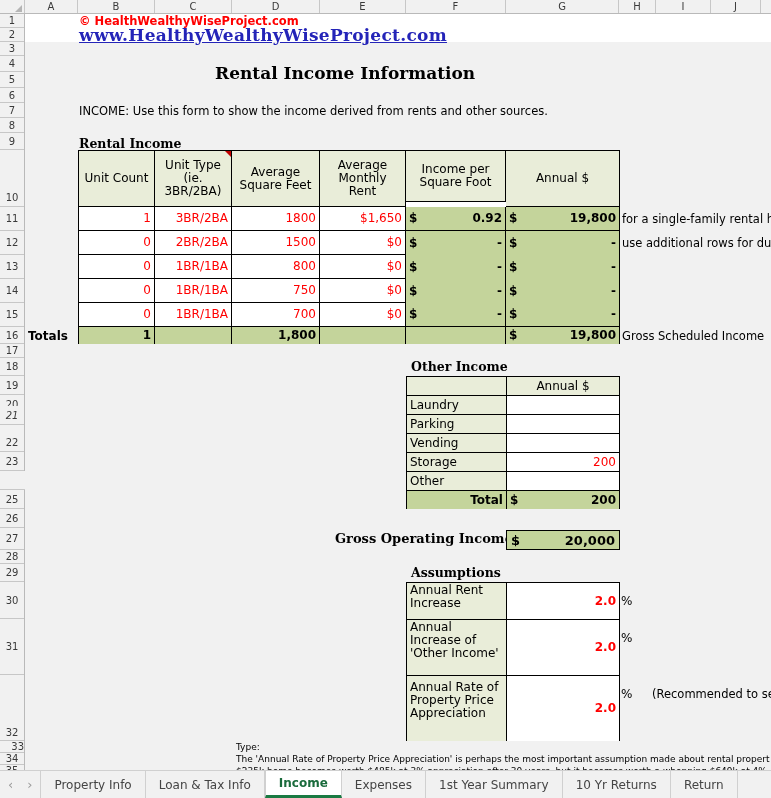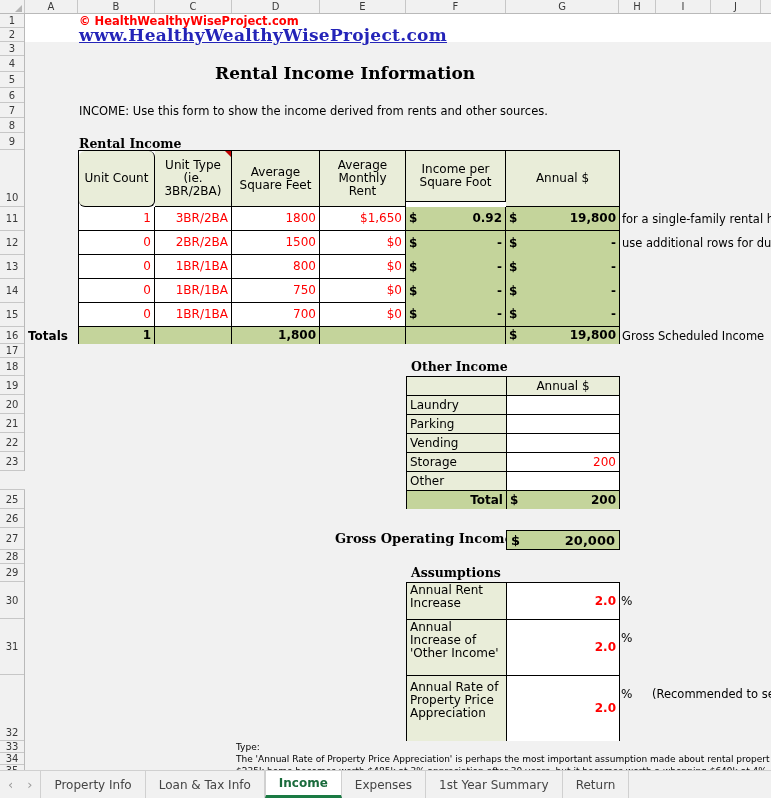--- a/index.html
+++ b/index.html
@@ -230,33 +230,33 @@
     <div class="rowhead" style="top:193px;height:24px;line-height:24px;">11</div>
     <div class="rowhead" style="top:217px;height:24px;line-height:24px;">12</div>
     <div class="rowhead" style="top:241px;height:24px;line-height:24px;">13</div>
     <div class="rowhead" style="top:265px;height:24px;line-height:24px;">14</div>
     <div class="rowhead" style="top:289px;height:24px;line-height:24px;">15</div>
     <div class="rowhead" style="top:313px;height:17px;line-height:17px;">16</div>
     <div class="rowhead" style="top:330px;height:14px;line-height:14px;">17</div>
     <div class="rowhead" style="top:344px;height:18px;line-height:18px;">18</div>
     <div class="rowhead" style="top:362px;height:19px;line-height:19px;">19</div>
     <div class="rowhead" style="top:381px;height:19px;line-height:19px;">20</div>
-    <div class="rowhead" style="top:400px;height:19px;line-height:19px;">21</div>
+    <div class="rowhead" style="top:392px;height:19px;line-height:19px;font-style:italic;">21</div>
     <div class="rowhead" style="top:419px;height:19px;line-height:19px;">22</div>
     <div class="rowhead" style="top:438px;height:19px;line-height:19px;">23</div>
     <div class="rowhead" style="top:457px;height:19px;line-height:19px;padding-left:48px;">24</div>
     <div class="rowhead" style="top:476px;height:19px;line-height:19px;">25</div>
     <div class="rowhead" style="top:495px;height:19px;line-height:19px;">26</div>
     <div class="rowhead" style="top:514px;height:22px;line-height:22px;">27</div>
     <div class="rowhead" style="top:536px;height:14px;line-height:14px;">28</div>
     <div class="rowhead" style="top:550px;height:18px;line-height:18px;">29</div>
     <div class="rowhead" style="top:568px;height:37px;line-height:37px;">30</div>
     <div class="rowhead" style="top:605px;height:56px;line-height:56px;">31</div>
     <div class="rowhead" style="top:661px;height:66px;line-height:115px;">32</div>
-    <div class="rowhead" style="top:727px;height:12px;line-height:12px;">33</div>
+    <div class="rowhead" style="top:727px;height:12px;line-height:12px;text-align:right;">33</div>
     <div class="rowhead" style="top:739px;height:12px;line-height:12px;">34</div>
     <div class="rowhead" style="top:751px;height:12px;line-height:12px;">35</div>
     <div class="rowhead" style="top:763px;height:12px;line-height:12px;">36</div>
   </div>
 
   <div id="canvas">
 
     <div class="gray-bg" style="left:0;top:0;width:746px;height:14px;background:#ffffff;"></div>
     <div class="gray-bg" style="left:0;top:14px;width:746px;height:14px;background:#ffffff;"></div>
     <div class="gray-bg" style="left:0;top:28px;width:746px;height:728px;"></div>
@@ -265,21 +265,21 @@
     <div class="cell note-link" style="left:54px;top:14px;height:14px;line-height:14px;">www.HealthyWealthyWiseProject.com</div>
 
     <div class="cell title" style="left:190px;top:47px;height:24px;line-height:24px;">Rental Income Information</div>
 
     <div class="cell body-txt" style="left:54px;top:90px;height:15px;line-height:15px;">INCOME: Use this form to show the income derived from rents and other sources.</div>
 
     <div class="cell sect" style="left:54px;top:122px;height:15px;line-height:15px;">Rental Income</div>
 
     <div class="tbl" style="left:53px;top:136px;width:542px;height:194px;border-bottom:2px solid #000;">
 
-      <div class="tcell hdr" style="left:0px;top:0px;width:76px;height:56px;border-radius:6px;">
+      <div class="tcell hdr" style="left:0px;top:0px;width:76px;height:56px;">
         <span>Unit Count</span>
       </div>
       <div class="tcell hdr" style="left:76px;top:0px;width:77px;height:56px;flex-direction:column;justify-content:center;">
         <span>Unit Type</span>
         <span>(ie.</span>
         <span>3BR/2BA)</span>
         <div class="cmt-flag" style="right:0;top:0;"></div>
       </div>
       <div class="tcell hdr" style="left:153px;top:0px;width:88px;height:56px;flex-direction:column;justify-content:center;">
         <span>Average</span>
@@ -442,14 +442,15 @@
 <div id="tabbar">
   <div class="navbtns">
     <span class="navbtn">‹</span>
     <span class="navbtn">›</span>
   </div>
   <div class="tab">Property Info</div>
   <div class="tab">Loan &amp; Tax Info</div>
   <div class="tab active">Income</div>
   <div class="tab">Expenses</div>
   <div class="tab">1st Year Summary</div>
+  <div class="tab">10 Yr Returns</div>
   <div class="tab">Return</div>
 </div>
 
 </body></html>

